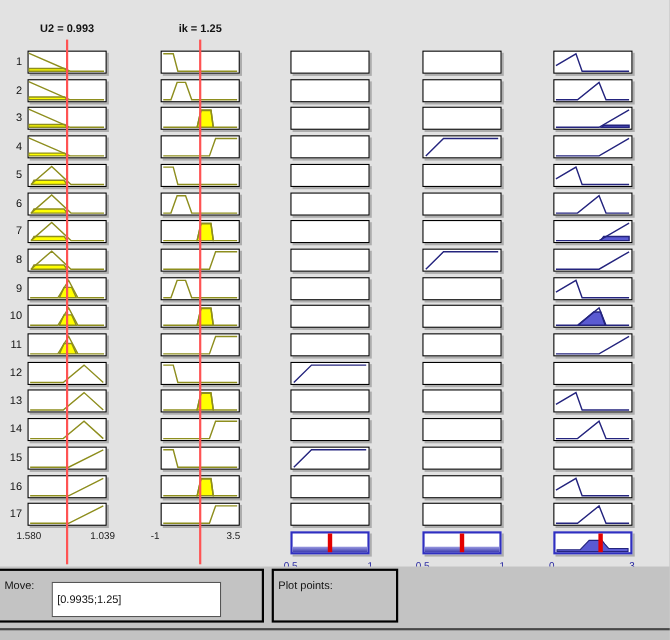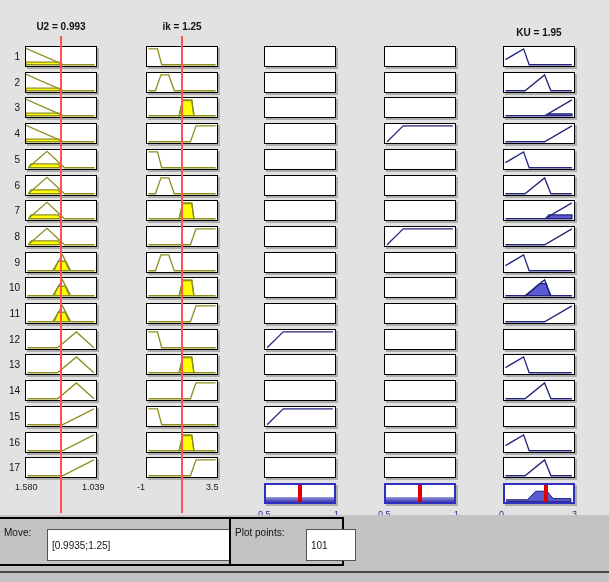--- a/index.html
+++ b/index.html
@@ -29,21 +29,20 @@
        font-family:"Liberation Sans", sans-serif;font-size:10px;color:#111;text-align:center;line-height:28px;}
   .hline{position:absolute;left:0;width:609px;height:2px;background:#474747;}
 </style>
 </head>
 <body>
 
 <div id="app">
 
   <div class="colheader" style="left:-9px;top:21px">U2 = 0.993</div>
   <div class="colheader" style="left:112px;top:21px">ik = 1.25</div>
-  <div class="colheader" style="left:469px;top:27px">KU = 1.95</div>
 
   <div id="rule-grid">
       <div class="rule-number" style="left: 0px; top: 51px;">1</div>
       <div class="mfbox" style="left: 25px; top: 46px;">
         <svg viewBox="0 0 100 30" preserveAspectRatio="none">
           <polygon points="0,24 47,24 51,28 0,28" fill="#ffff00" stroke="#8e8e1e" stroke-width="1.3" vector-effect="non-scaling-stroke"></polygon>
           <polyline points="0,2 54,28 98,28" fill="none" stroke="#8e8e1e" stroke-width="1.3" vector-effect="non-scaling-stroke"></polyline>
         </svg>
       </div>
       <div class="mfbox" style="left: 146px; top: 46px;">
@@ -463,22 +462,21 @@
   <div class="axis-label blue" style="left:258px;top:509px">0.5</div>
   <div class="axis-label blue" style="left:334px;top:509px">1</div>
   <div class="axis-label blue" style="left:378px;top:509px">0.5</div>
   <div class="axis-label blue" style="left:454px;top:509px">1</div>
   <div class="axis-label blue" style="left:499px;top:509px">0</div>
   <div class="axis-label blue" style="left:572px;top:509px">3</div>
 
   <div id="bottombar">
     <div class="panel" style="left:-8px;width:248px">
       <div class="panel-label" style="left:10px;top:8px">Move:</div>
-      <input class="field" style="left: 53px; top: 10px; width: 187px; height: 32px;" type="text" value="[0.9935;1.25]">
+      <input class="field" style="left: 53px; top: 10px; width: 154px; height: 32px;" type="text" value="[0.9935;1.25]">
     </div>
-    <div class="panel" style="left:229px;width:115px">
+    <div class="panel" style="left:247px;width:115px">
       <div class="panel-label" style="left:4px;top:8px">Plot points:</div>
-      <input class="field" style="left: 75px; top: 10px; width: 50px; height: 32px;" type="text" value="101">
     </div>
     <div class="hline" style="top:56px"></div>
   </div>
 
 </div>
 
 </body></html>

